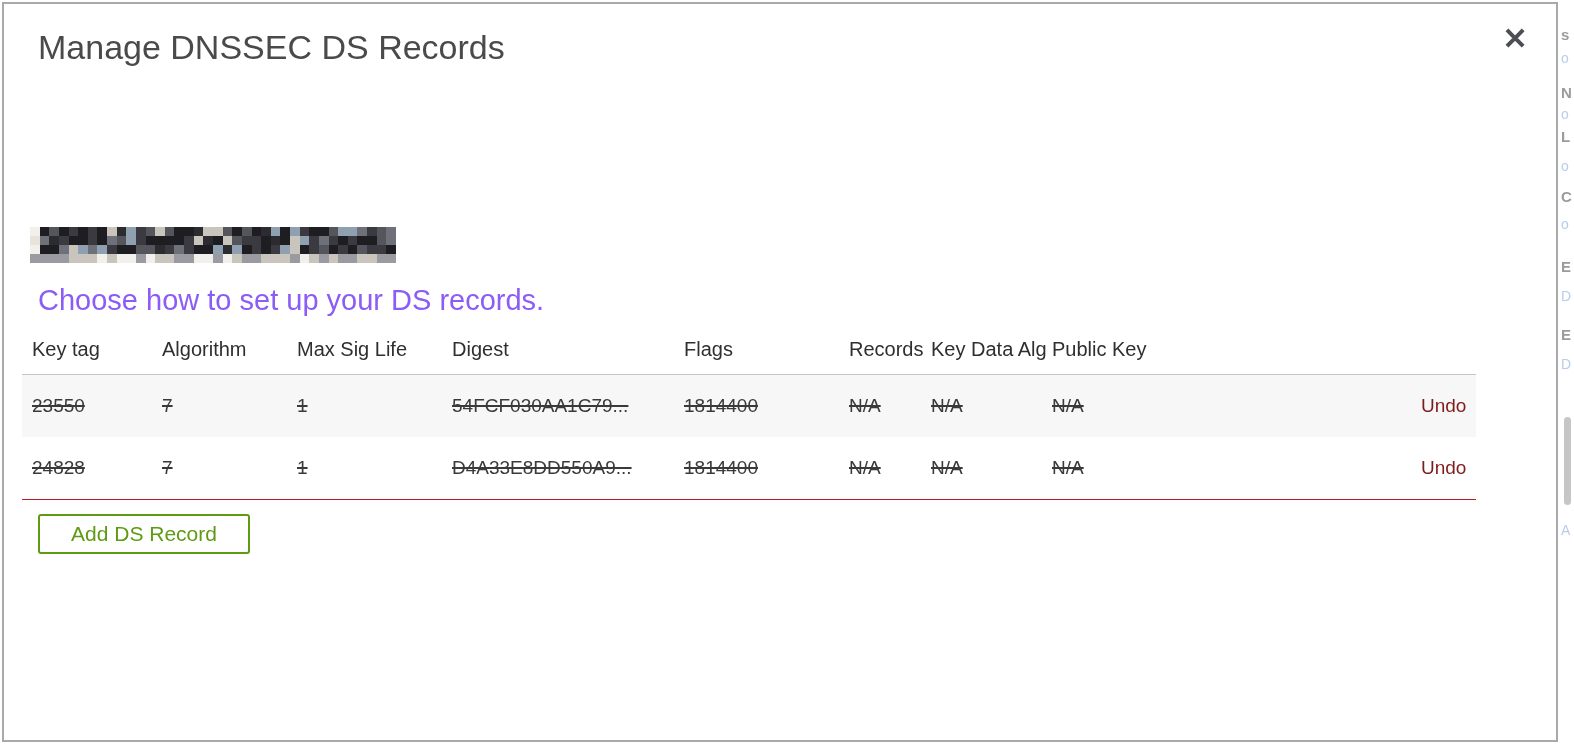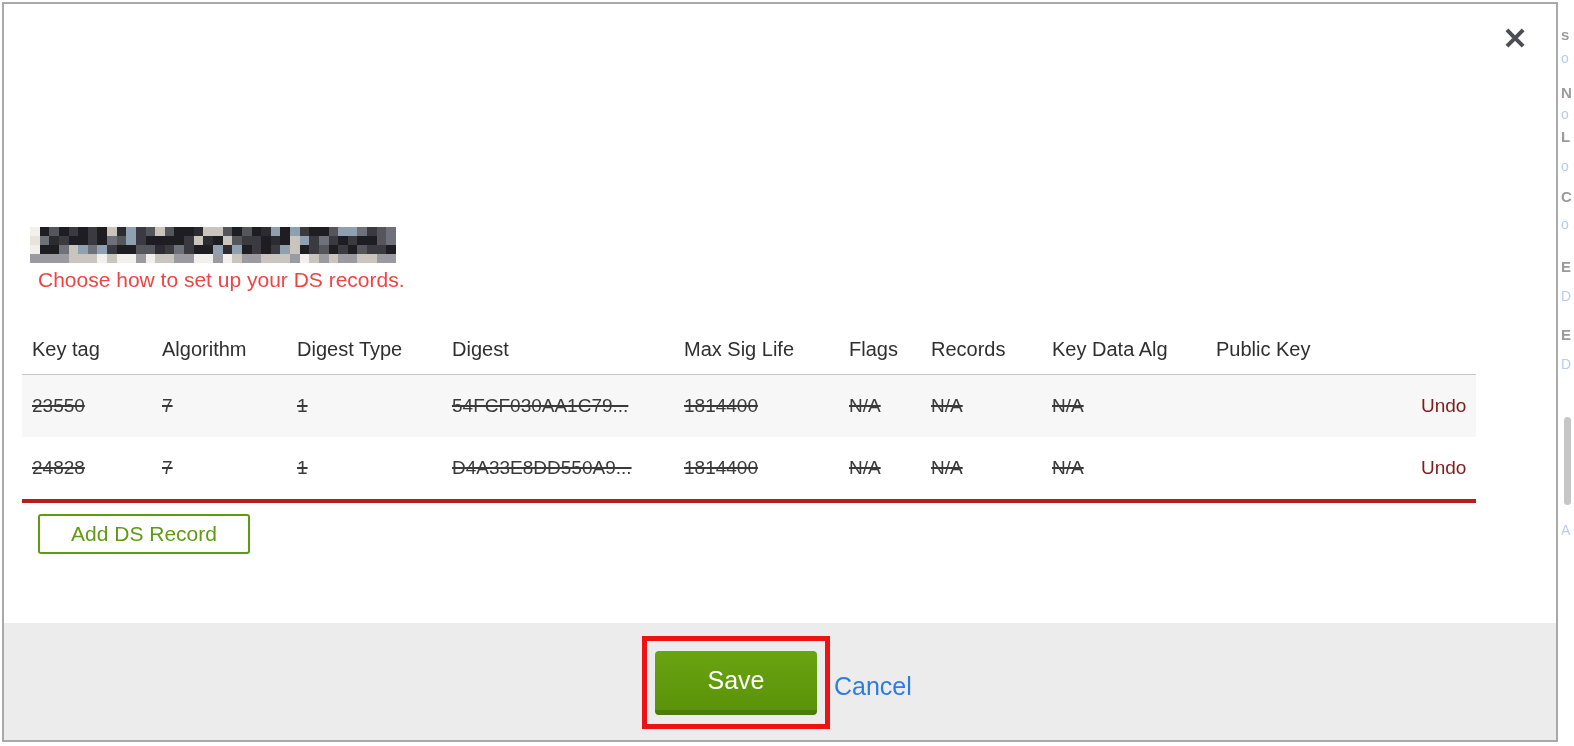--- a/index.html
+++ b/index.html
@@ -22,37 +22,37 @@
   }
 
   
   .domain-mosaic {
     position:absolute; left:26px; top:223px; width:366px; height:36px;
     display:grid; grid-template-columns:repeat(38,1fr); grid-template-rows:repeat(4,1fr);
   }
   .domain-mosaic i { display:block; }
 
   .instruction {
-    position:absolute; left:34px; top:264px;
-    font-size:21px; color:#ef4444;
+    position:absolute; left:34px; top:280px;
+    font-size:29px; color:#8b5cf6;
   }
 
   
   .ds-table { position:absolute; left:18px; top:326px; width:1454px; font-size:19px; color:#333; }
   .trow, .thead {
     display:grid;
     grid-template-columns:130px 135px 155px 232px 165px 82px 121px 164px 205px 1fr;
     align-items:center;
   }
   .thead { height:45px; border-bottom:1px solid #c6c6c6; align-items:start; font-size:20px; color:#2f2f2f; }
   .thead > div { padding:8px 0 0 10px; white-space:nowrap; }
   .trow { height:62px; }
   .trow.odd { background:#f7f7f7; }
   .trow > div { padding-left:10px; white-space:nowrap; overflow:hidden; }
-  .tbody { border-bottom:4px solid #b91c1c; }
+  .tbody { border-bottom:1px solid #b91c1c; }
   .strike { text-decoration:line-through; text-decoration-thickness:2px; color:#3a3a3a; }
   .cell-action { text-align:right; padding-right:14px !important; }
   .undo-link { color:#7f1d1d; text-decoration:none; cursor:pointer; }
 
   
   .add-btn {
     position:absolute; left:34px; top:510px; width:212px; height:40px;
     background:#ffffff; border:2px solid #5e9b12; border-radius:3px;
     color:#5e9b12; font-size:21px; font-family:"Liberation Sans", sans-serif;
     cursor:pointer;
@@ -91,20 +91,21 @@
   .bg-scrollbar {
     position:absolute; left:1564px; top:417px; width:7px; height:88px;
     background:#c6c6c6; border-radius:4px;
   }
 </style>
 </head>
 <body>
 
 <div class="modal">
 
+  <h1 class="title">Manage DNSSEC DS Records</h1>
 
   <div class="close-btn">✕</div>
 
   <div class="domain-mosaic" id="mosaic">
       <i style="background: rgb(242, 240, 236);"></i>
       <i style="background: rgb(30, 30, 34);"></i>
       <i style="background: rgb(85, 85, 92);"></i>
       <i style="background: rgb(30, 30, 34);"></i>
       <i style="background: rgb(58, 58, 64);"></i>
       <i style="background: rgb(30, 30, 34);"></i>
@@ -255,23 +256,22 @@
       <i style="background: rgb(154, 154, 160);"></i>
       <i style="background: rgb(154, 154, 160);"></i>
     </div>
 
   <p class="instruction">Choose how to set up your DS records.</p>
 
   <div class="ds-table">
     <div class="thead" id="thead">
         <div>Key tag</div>
         <div>Algorithm</div>
-        <div>Digest Type</div>
+        <div>Max Sig Life</div>
         <div>Digest</div>
-        <div>Max Sig Life</div>
         <div>Flags</div>
         <div>Records</div>
         <div>Key Data Alg</div>
         <div>Public Key</div>
       </div>
     <div class="tbody" id="tbody">
         <div class="trow odd">
           <div><span class="strike">23550</span></div>
           <div><span class="strike">7</span></div>
           <div><span class="strike">1</span></div>
@@ -293,26 +293,20 @@
           <div><span class="strike">N/A</span></div>
           <div><span class="strike">N/A</span></div>
           <div></div>
           <div class="cell-action"><a class="undo-link">Undo</a></div>
         </div>
       </div>
   </div>
 
   <button class="add-btn">Add DS Record</button>
 
-  <div class="footer">
-    <div class="red-annotation">
-      <button class="save-btn">Save</button>
-    </div>
-    <a class="cancel-link">Cancel</a>
-  </div>
 
 </div>
 
 <div class="bg-strip" id="bgstrip">
     <span class="frag-heading" style="top: 26px;">s</span>
     <span class="frag-link" style="top: 50px;">o</span>
     <span class="frag-heading" style="top: 84px;">N</span>
     <span class="frag-link" style="top: 106px;">o</span>
     <span class="frag-heading" style="top: 128px;">L</span>
     <span class="frag-link" style="top: 158px;">o</span>

